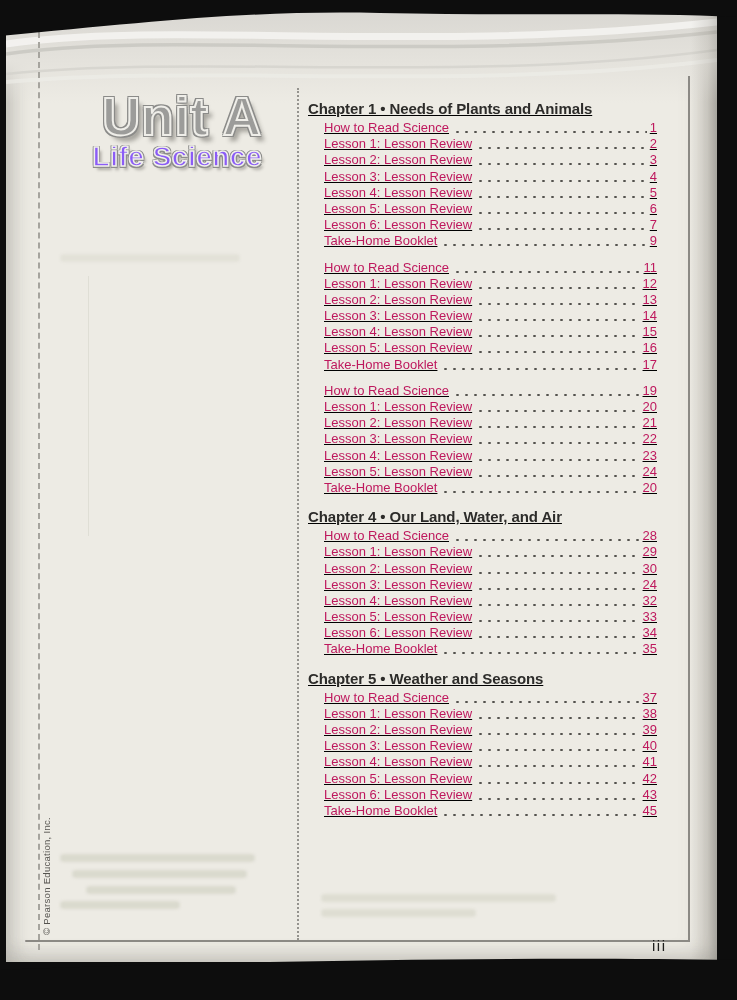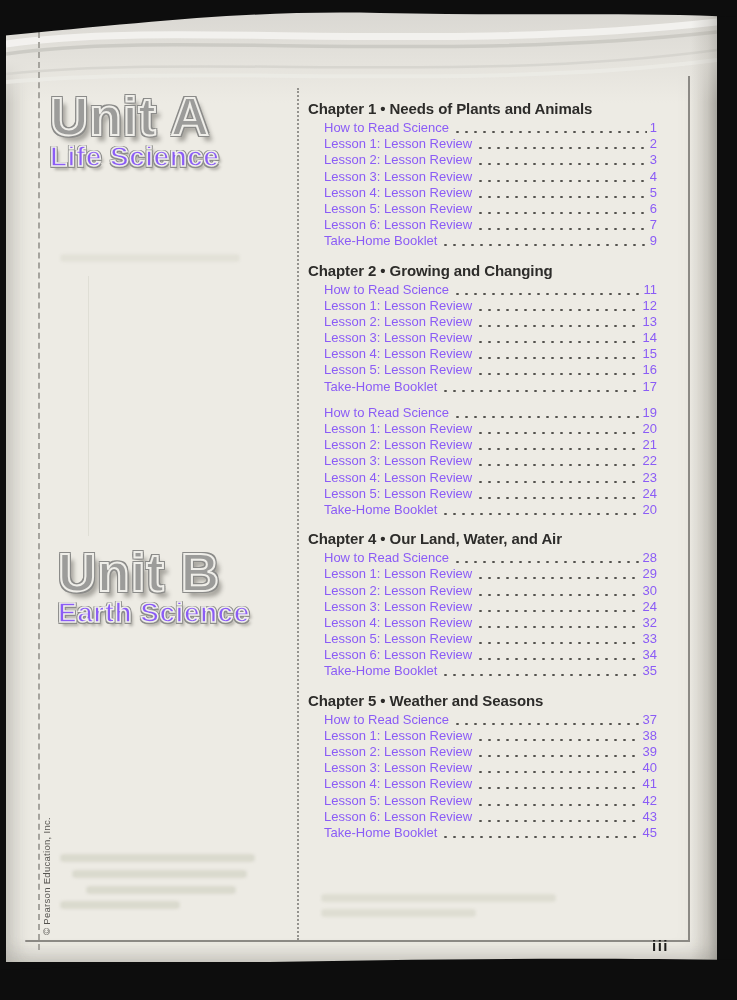--- a/index.html
+++ b/index.html
@@ -32,21 +32,21 @@
   }
   .creases{position:absolute;left:0;top:0;width:711px;height:100px;pointer-events:none;}
 
   
   .perforation{
     position:absolute;left:32px;top:14px;bottom:12px;width:0;
     border-left:2px dashed #a6a49e;
   }
 
   
-  .unit{position:absolute;text-align:left;}
+  .unit{position:absolute;text-align:right;}
   .unit-a{left:44px;top:82px;width:212px;}
   .unit-b{left:52px;top:538px;width:212px;}
   .unit-name{
     font-weight:bold;font-size:53px;line-height:1.0;letter-spacing:1px;
     color:#9c9c9a;
     -webkit-text-stroke:2px #efeee9;
     text-shadow:
       -2px -2px 0 #8b8b89, 2px -2px 0 #8b8b89, -2px 2px 0 #8b8b89, 2px 2px 0 #8b8b89,
       0 -2px 0 #8b8b89, 0 2px 0 #8b8b89, -2px 0 0 #8b8b89, 2px 0 0 #8b8b89,
       5px 6px 4px rgba(80,78,70,.45);
@@ -69,47 +69,47 @@
   .toc-right-rule{
     position:absolute;left:682px;top:68px;height:866px;width:2px;
     background:#8b8984;
   }
   .toc-bottom-rule{
     position:absolute;left:19px;top:932px;width:665px;height:2px;
     background:#8b8984;border-radius:2px;
   }
 
   
-  .toc{position:absolute;left:302px;top:90px;width:349px;}
+  .toc{position:absolute;left:302px;top:90px;width:349px;text-decoration:underline;}
   .chapter-block{margin-bottom:10px;}
   .chapter-title{
     font-weight:bold;font-size:15px;line-height:22px;letter-spacing:-.1px;
     color:#2d2c2a;white-space:nowrap;
   }
   .toc-row{
     display:flex;align-items:baseline;height:16.2px;
-    padding-left:16px;font-size:13px;color:#8b5cf6;
+    padding-left:16px;font-size:13px;color:#be185d;
   }
   .toc-label{white-space:nowrap;}
   .toc-dots{
     flex:1;align-self:stretch;margin:0 3px 0 4px;
     background-image:radial-gradient(circle,#54524e 1.05px,rgba(0,0,0,0) 1.3px);
     background-size:9px 4px;background-repeat:repeat-x;background-position:left 10px;
   }
   .toc-page{white-space:nowrap;text-align:right;}
 
   
   .copyright{
     position:absolute;left:46px;bottom:27px;
     transform:rotate(-90deg);transform-origin:0 100%;
     font-size:9.5px;color:#55534f;white-space:nowrap;letter-spacing:.3px;
   }
   .folio{
     position:absolute;left:646px;top:929px;
-    font-weight:bold;font-size:15px;letter-spacing:1.5px;color:#1e1e1c;
+    font-weight:normal;font-size:15px;letter-spacing:1.5px;color:#1e1e1c;
   }
 
   
   .ghost{position:absolute;height:8px;border-radius:4px;
     background:rgba(143,152,120,.20);filter:blur(1.5px);}
   .ghost-v{position:absolute;width:1px;background:rgba(150,150,130,.15);}
 
   
   .edge{position:absolute;left:0;pointer-events:none;}
 </style>
@@ -136,24 +136,20 @@
     <div class="ghost" style="left:80px;top:878px;width:150px;"></div>
     <div class="ghost" style="left:54px;top:893px;width:120px;"></div>
     <div class="ghost" style="left:315px;top:886px;width:235px;opacity:.8;"></div>
     <div class="ghost" style="left:315px;top:901px;width:155px;opacity:.8;"></div>
 
     <div class="unit unit-a">
       <div class="unit-name">Unit A</div>
       <div class="unit-subtitle">Life Science</div>
     </div>
 
-    <div class="unit unit-b">
-      <div class="unit-name">Unit B</div>
-      <div class="unit-subtitle">Earth Science</div>
-    </div>
 
     <div class="toc-left-dotted"></div>
     <div class="toc-right-rule"></div>
     <div class="toc-bottom-rule"></div>
 
     <div class="toc">
         <div class="chapter-block">
           <div class="chapter-title">Chapter 1 • Needs of Plants and Animals</div>
           <div class="toc-row">
             <span class="toc-label">How to Read Science</span>
@@ -190,21 +186,20 @@
             <span class="toc-dots"></span>
             <span class="toc-page">7</span>
           </div>
           <div class="toc-row">
             <span class="toc-label">Take-Home Booklet</span>
             <span class="toc-dots"></span>
             <span class="toc-page">9</span>
           </div>
         </div>
         <div class="chapter-block">
-          <div class="chapter-title">Chapter 2 • Growing and Changing</div>
           <div class="toc-row">
             <span class="toc-label">How to Read Science</span>
             <span class="toc-dots"></span>
             <span class="toc-page">11</span>
           </div>
           <div class="toc-row">
             <span class="toc-label">Lesson 1: Lesson Review</span>
             <span class="toc-dots"></span>
             <span class="toc-page">12</span>
           </div>

